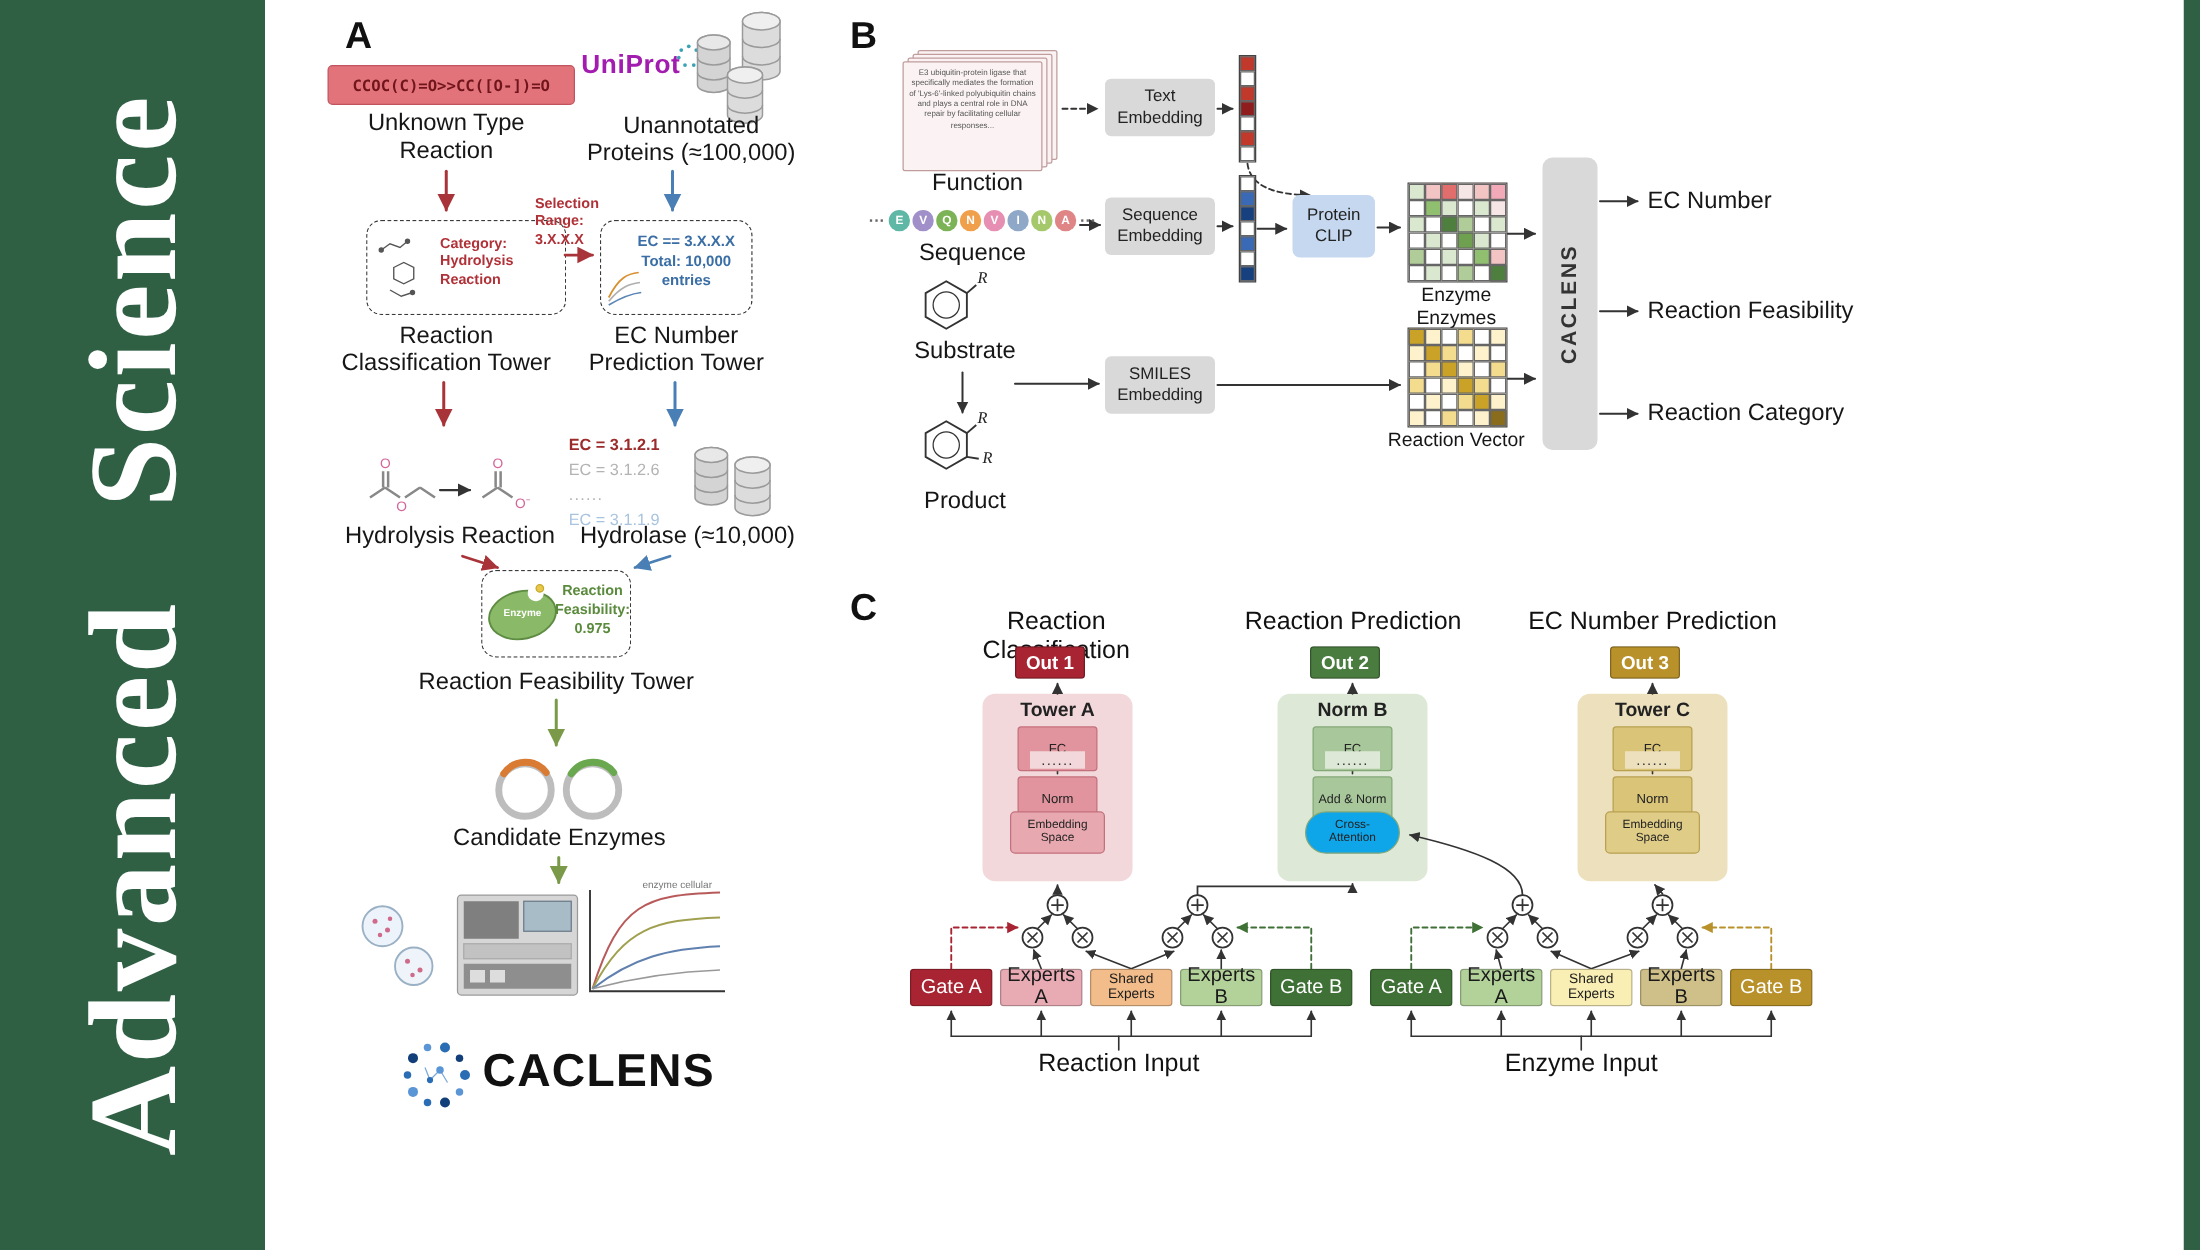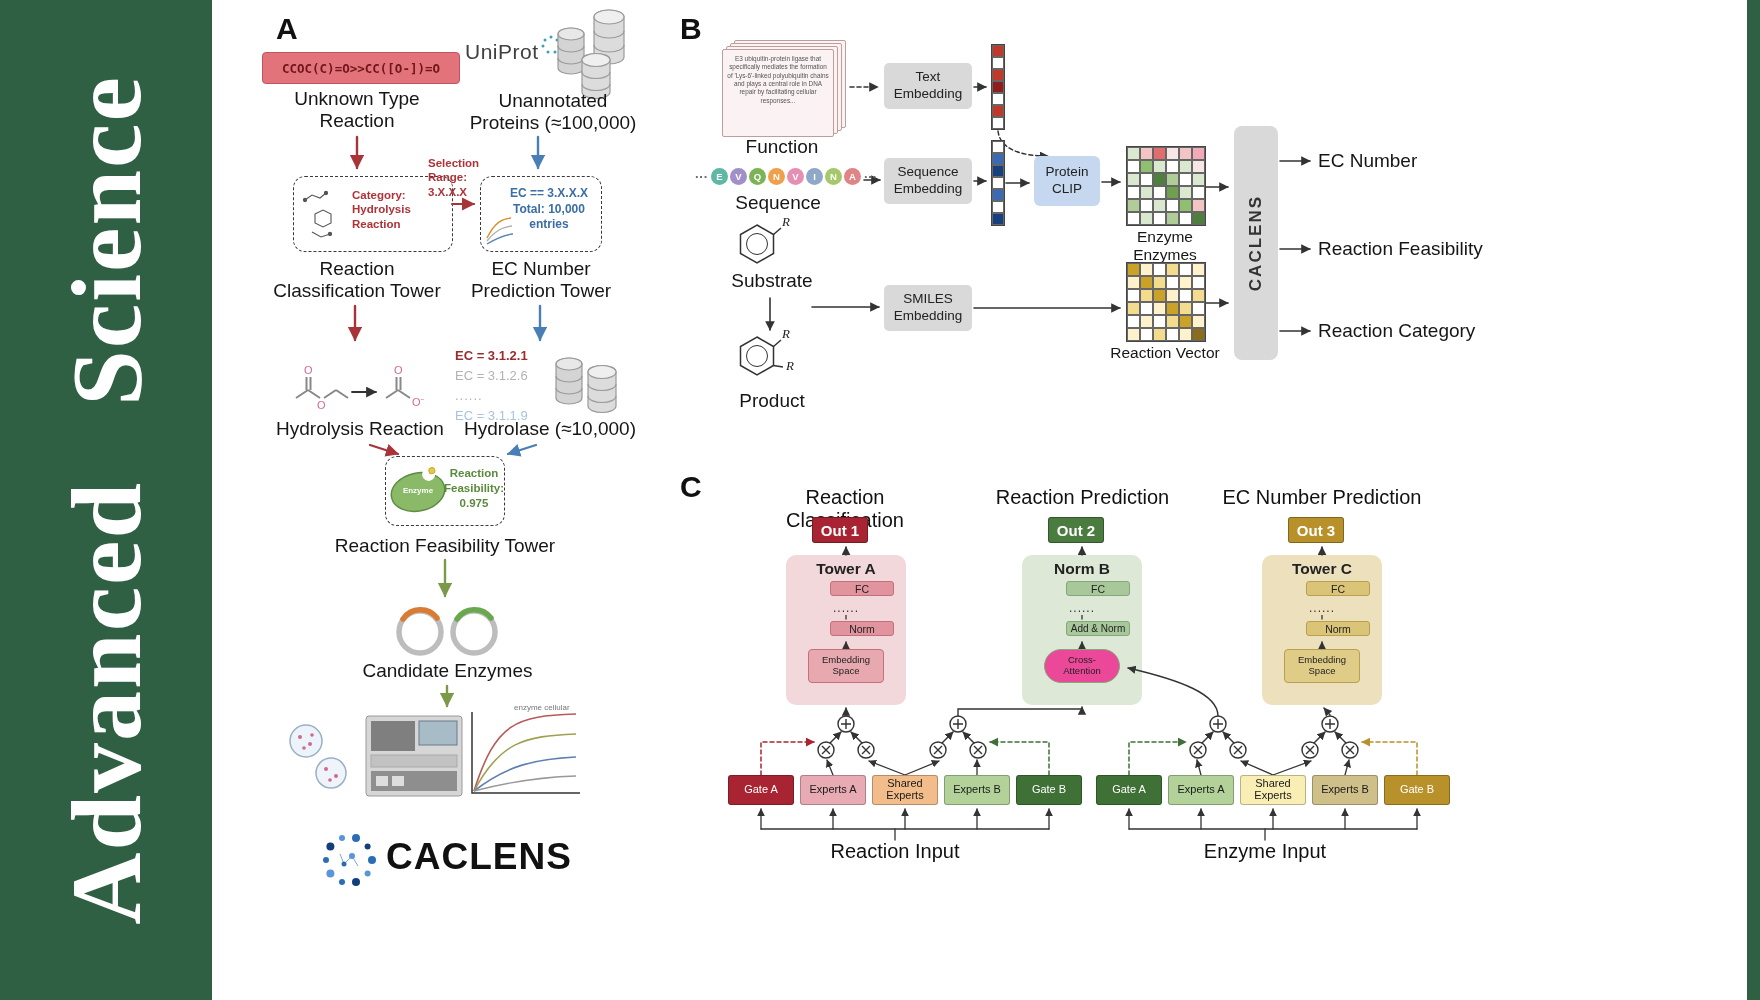--- a/index.html
+++ b/index.html
@@ -17,21 +17,21 @@
   svg.overlay{position:absolute;left:0;top:0;z-index:1;pointer-events:none}
 
   .lbl{position:absolute;text-align:center;white-space:pre-line;font-size:19px;line-height:1.18;color:#161616;z-index:2}
   .lbl.left{text-align:left}
   .small-note{position:absolute;font-size:8px;color:#777;z-index:2}
   .panel-letter{position:absolute;font-size:30px;font-weight:bold;color:#111;z-index:2}
 
   .smiles-box{position:absolute;left:262px;top:52px;width:198px;height:32px;background:#e2737b;border:1px solid #c05560;
     border-radius:4px;display:flex;align-items:center;justify-content:center;z-index:2;
     font-family:"DejaVu Sans Mono",monospace;font-size:12.5px;font-weight:bold;color:#70151b}
-  .uniprot{position:absolute;left:465px;top:40px;font-size:21px;font-weight:normal;color:#404040;z-index:2;letter-spacing:.5px}
+  .uniprot{position:absolute;left:465px;top:40px;font-size:21px;font-weight:bold;color:#a21caf;z-index:2;letter-spacing:.5px}
 
   .dashed-box{position:absolute;border:1.7px dashed #3a3a3a;border-radius:12px;z-index:0;background:transparent}
   .red-note{position:absolute;white-space:pre-line;text-align:left;color:#b03238;font-size:11.5px;font-weight:bold;line-height:1.25;z-index:2}
   .blue-note{position:absolute;white-space:pre-line;text-align:center;color:#3a6ea5;font-size:12px;font-weight:bold;line-height:1.3;z-index:2}
   .green-note{position:absolute;white-space:pre-line;text-align:center;color:#5a8a3c;font-size:11.5px;font-weight:bold;line-height:1.3;z-index:2}
 
   .ec-list{position:absolute;left:455px;top:346px;z-index:2;font-size:13px;line-height:20px;text-align:left}
   .ec-0{color:#9c2b2b;font-weight:bold}
   .ec-1{color:#b3b3b3}
   .ec-2{color:#b3b3b3;letter-spacing:1px}
@@ -63,33 +63,33 @@
   
   .hdr{position:absolute;font-size:20px;color:#111;text-align:center;z-index:2}
   .outbox{position:absolute;top:517px;width:56px;height:26px;border-radius:3px;display:flex;align-items:center;justify-content:center;
     color:#fff;font-size:15px;font-weight:bold;z-index:2;border:1px solid rgba(0,0,0,.3)}
   .out1{left:812px;background:#a82432}.out2{left:1048px;background:#4a7c3f}.out3{left:1288px;background:#b8912a}
   .tower-bg{position:absolute;top:555px;width:120px;height:150px;border-radius:10px;z-index:0}
   .tower-fg{position:absolute;top:555px;width:120px;height:150px;z-index:2}
   .ta-bg{left:786px;background:#f2d8da}.tb-bg{left:1022px;background:#dde9d6}.tc-bg{left:1262px;background:#ede1bd}
   .ta-fg{left:786px}.tb-fg{left:1022px}.tc-fg{left:1262px}
   .tower-title{position:absolute;top:5px;width:100%;text-align:center;font-size:15.5px;font-weight:600;color:#222}
-  .tbox{position:absolute;left:44px;top:26px;width:64px;height:15px;border-radius:3px;display:flex;align-items:center;justify-content:center;
+  .tbox{position:absolute;left:28px;top:26px;width:64px;height:36px;border-radius:3px;display:flex;align-items:center;justify-content:center;
     font-size:10.5px;color:#222;border:1px solid}
   .tnorm{top:66px}
   .tdots{position:absolute;top:46px;left:38px;width:44px;text-align:center;font-size:12px;letter-spacing:1px;color:#333}
   .ta-fg .tdots{background:#f2d8da}.tb-fg .tdots{background:#dde9d6}.tc-fg .tdots{background:#ede1bd}
   .tembed{position:absolute;left:22px;top:94px;width:76px;height:34px;border-radius:4px;border:1px solid;
     display:flex;align-items:center;justify-content:center;text-align:center;font-size:9.5px;line-height:1.15;white-space:pre-line;color:#222}
   .pill{border-radius:17px !important}
   .boxA{background:#e2949e;border-color:#c4707c}.embA{background:#e8a8b0;border-color:#c4707c}
-  .boxB{background:#a8c89b;border-color:#84a878}.embB{background:#ec4899;border-color:#84a878}
+  .boxB{background:#a8c89b;border-color:#84a878}.embB{background:#0ea5e9;border-color:#84a878}
   .boxC{background:#d9c478;border-color:#b8a050}.embC{background:#dfcc87;border-color:#b8a050}
   .moe{position:absolute;top:775px;width:66px;height:30px;border-radius:3px;display:flex;align-items:center;justify-content:center;
-    text-align:center;font-size:11px;line-height:1.05;white-space:pre-line;border:1px solid rgba(0,0,0,.25);z-index:2;color:#1a1a1a}
+    text-align:center;font-size:16px;line-height:1.05;white-space:pre-line;border:1px solid rgba(0,0,0,.25);z-index:2;color:#1a1a1a}
   .moe.dark{color:#fff}
 </style>
 </head>
 <body>
 
 <div class="page">
 
   <div class="banner">
     <div class="banner-rot">
       <span>Advanced</span>

